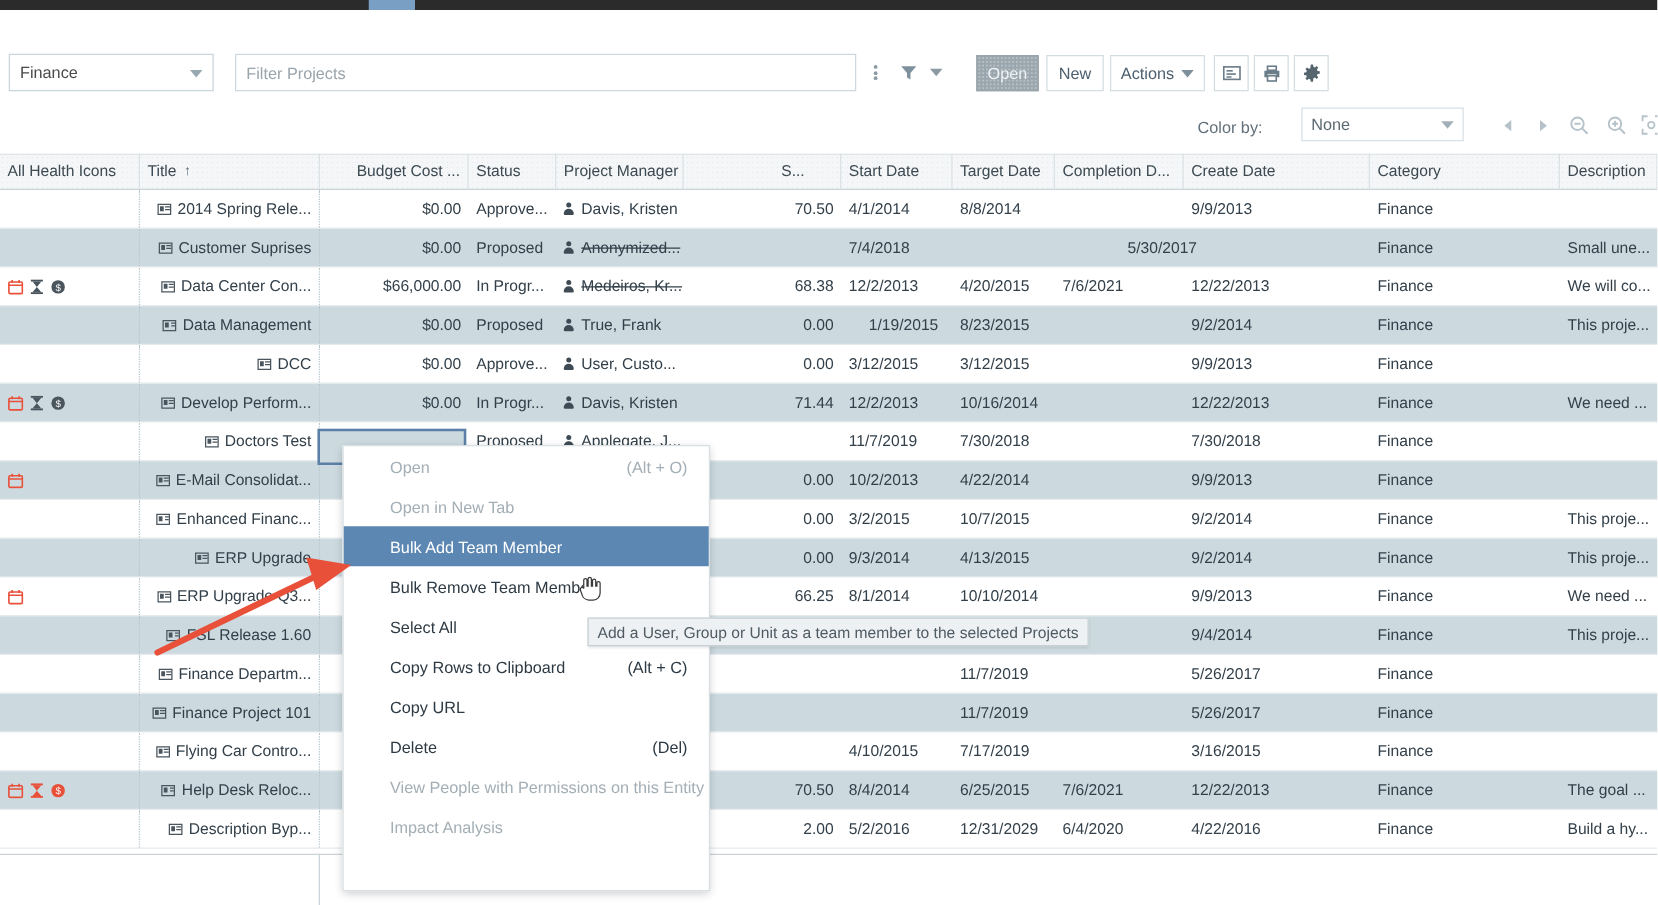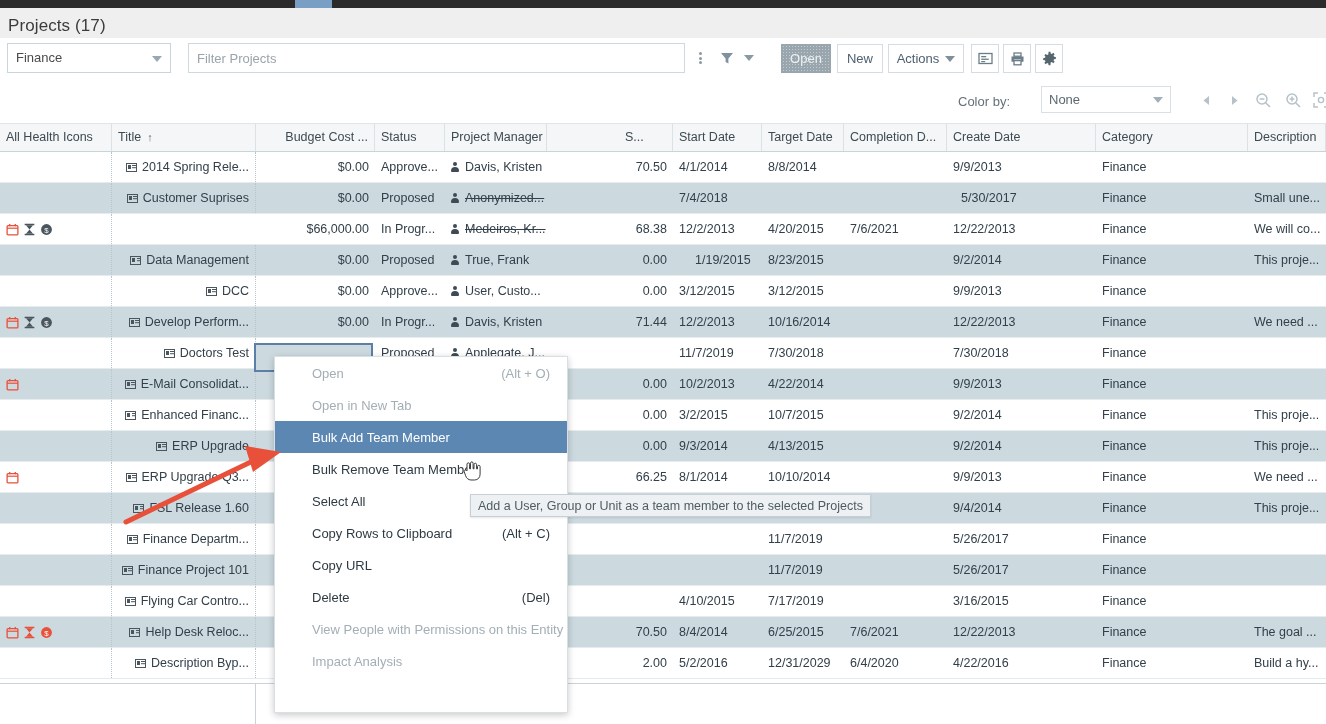--- a/index.html
+++ b/index.html
@@ -273,23 +273,20 @@
 </style>
 </head>
 <body>
 
 <div id="app">
 
   <div class="topstrip">
     <div class="topstrip-active"></div>
   </div>
 
-  <div class="titlebar">
-    <div class="page-title">Projects (17)</div>
-  </div>
 
   <div class="toolbar">
     <div class="select-box">
       <span>Finance</span>
       <span class="caret"></span>
     </div>
 
     <input class="filter-input" type="text" placeholder="Filter Projects" style="">
 
     <div class="icon-btn-bare kebab">
@@ -490,21 +487,21 @@
           </div>
           <div class="gcell" style="left: 673px; width: 89px;">
             <span>7/4/2018</span>
           </div>
           <div class="gcell" style="left: 762px; width: 82px;">
             <span></span>
           </div>
           <div class="gcell" style="left: 844px; width: 103px;">
             <span></span>
           </div>
-          <div class="gcell" style="left: 955px; width: 149px;">
+          <div class="gcell" style="left: 896px; width: 149px;">
             <span>5/30/2017</span>
           </div>
           <div class="gcell" style="left: 1096px; width: 152px;">
             <span>Finance</span>
           </div>
           <div class="gcell" style="left: 1248px; width: 78px;">
             <span>Small une...</span>
           </div>
         </div>
         <div class="grow odd" style="top: 91px;">
@@ -520,20 +517,24 @@
                 <rect x="1.8" y="0.8" width="10.4" height="1.6" fill="#4a555e"></rect>
                 <rect x="1.8" y="11.6" width="10.4" height="1.6" fill="#4a555e"></rect>
                 <path d="M3.2 2.4h7.6L7 7l3.8 4.6H3.2L7 7z" fill="#4a555e"></path>
               </svg>
               <svg width="13" height="13" viewBox="0 0 14 14">
                 <circle cx="7" cy="7" r="5.8" fill="#4a555e"></circle>
                 <text x="7" y="10.3" font-size="8.4" font-family="Liberation Sans, sans-serif" text-anchor="middle" fill="#ffffff">$</text>
               </svg>
             </span>
           </div>
+          <div class="gcell dotted-right" style="left: 112px; width: 144px; justify-content: flex-end;">
+            <span class="mini-card"></span>
+            <span>Data Center Con...</span>
+          </div>
           <div class="gcell num" style="left: 256px; width: 119px;">
             <span>$66,000.00</span>
           </div>
           <div class="gcell" style="left: 375px; width: 70px;">
             <span>In Progr...</span>
           </div>
           <div class="gcell" style="left: 445px; width: 102px;">
             <span class="person"></span>
             <span class="strike">Medeiros, Kr...</span>
           </div>

